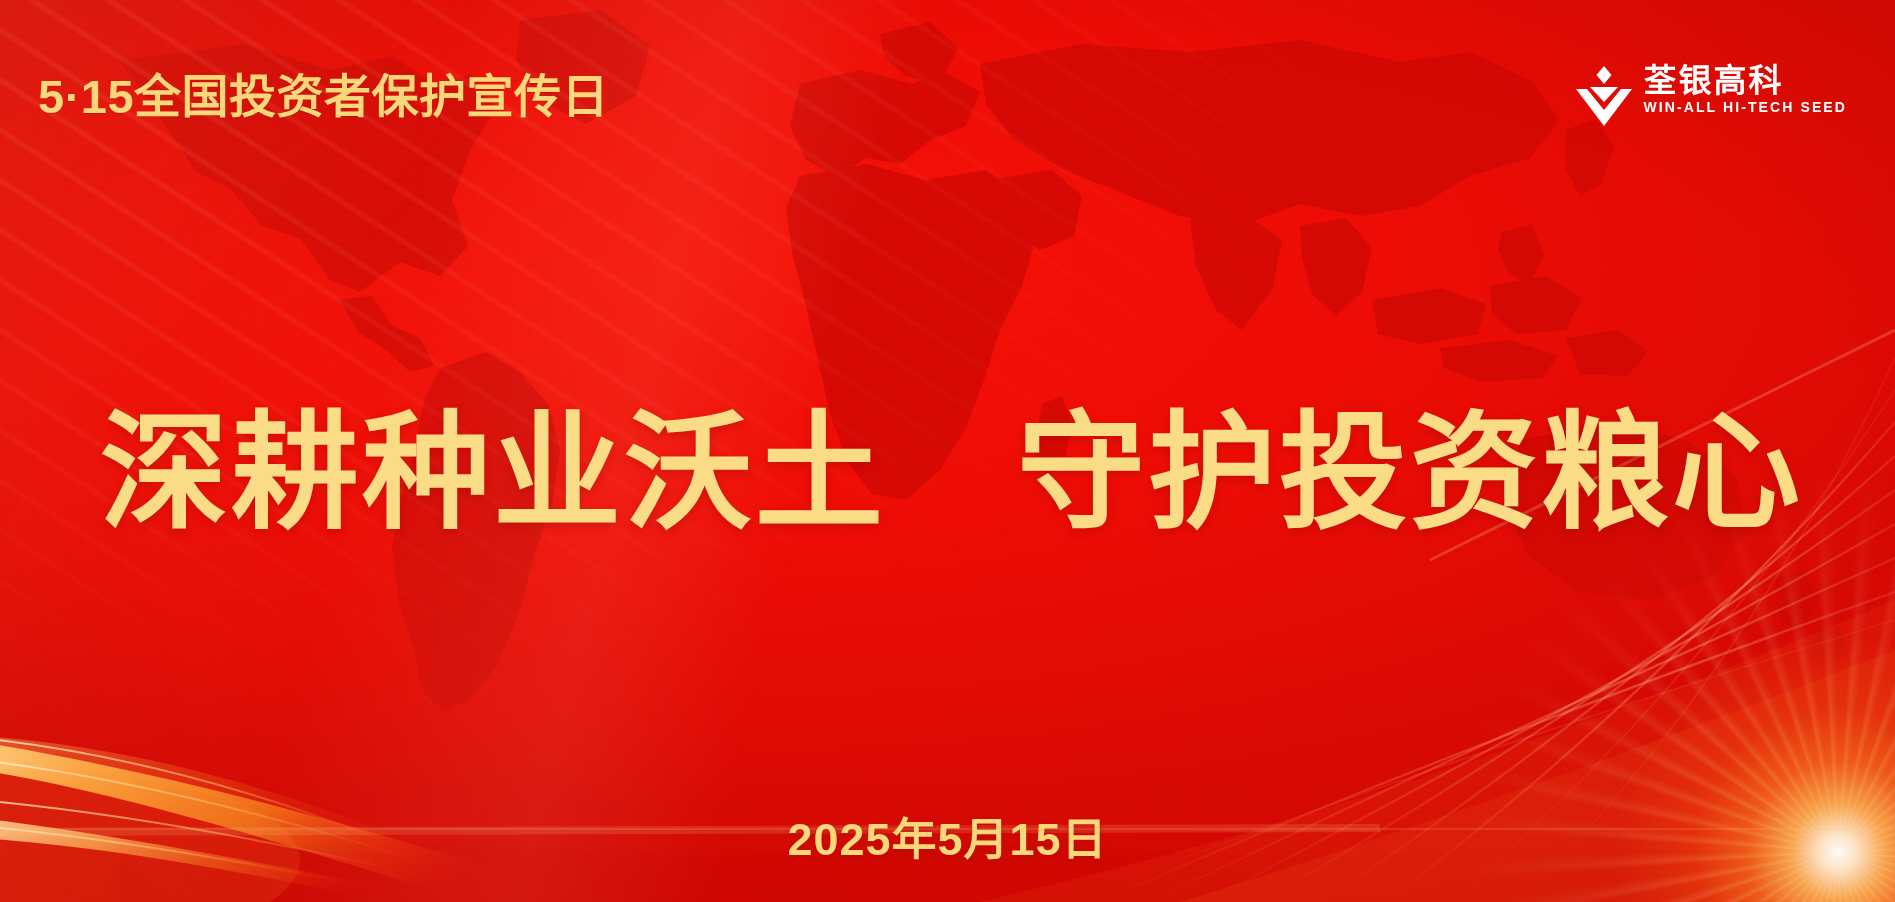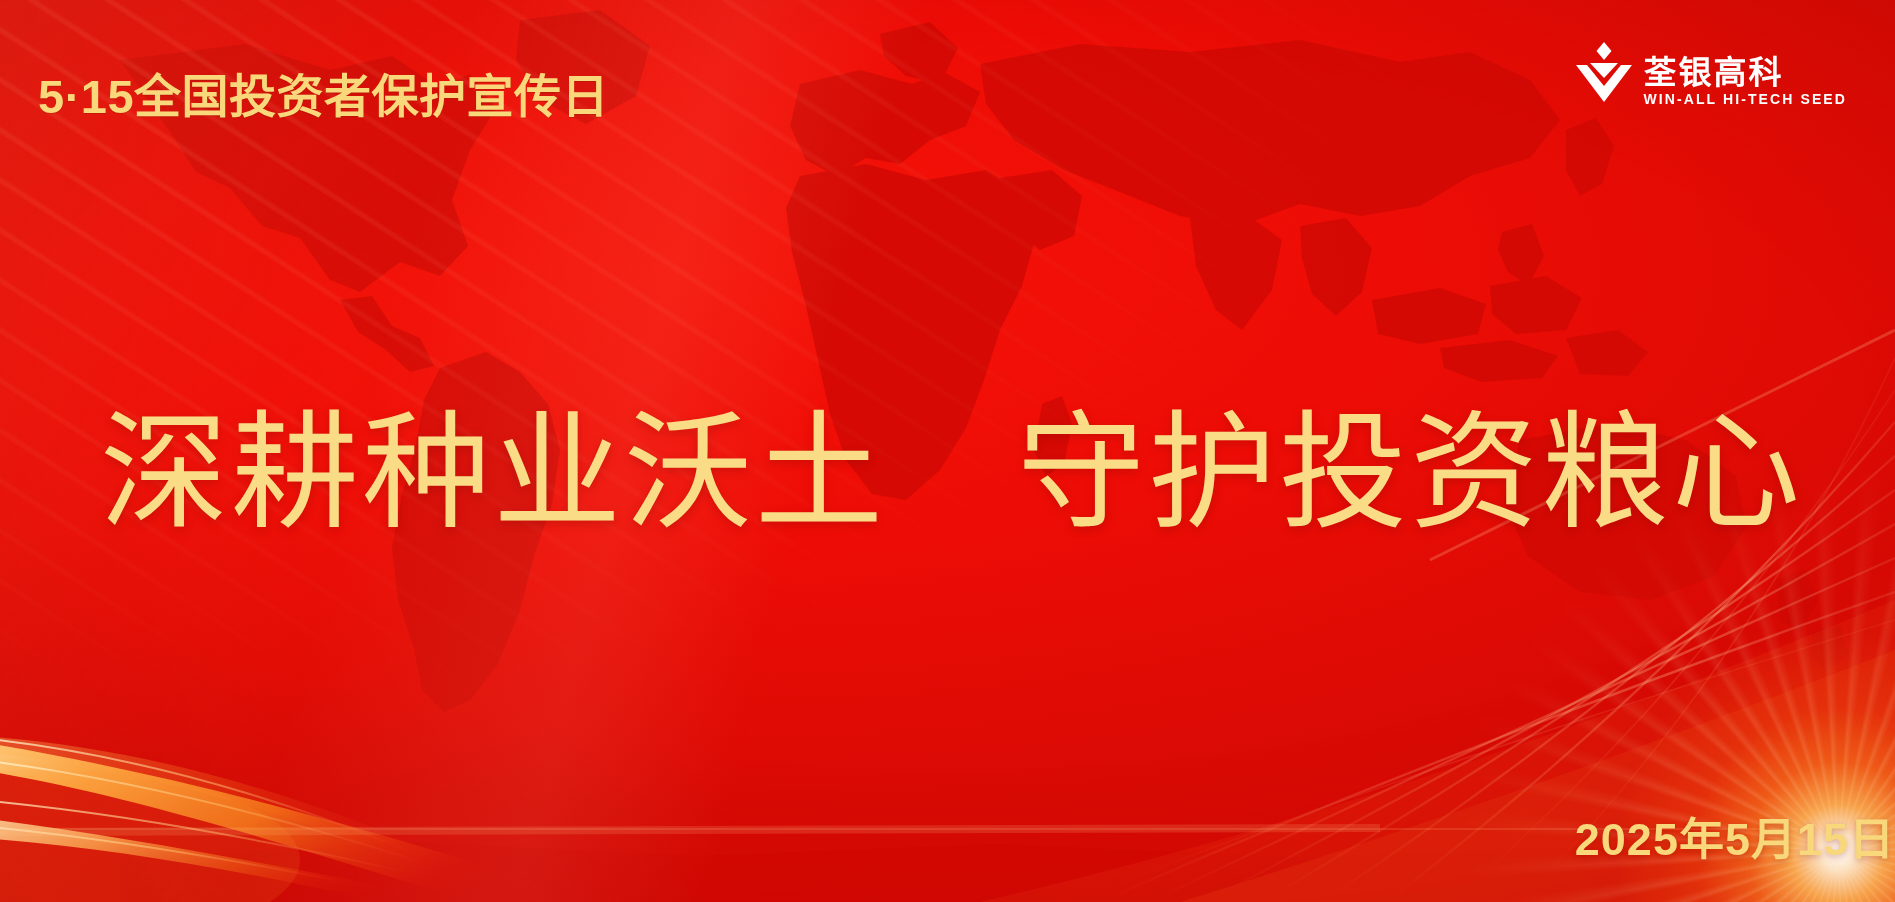--- a/index.html
+++ b/index.html
@@ -124,23 +124,23 @@
     letter-spacing: 0.5px;
     color: #f8d87b;
     white-space: nowrap;
     text-shadow: 0 1px 0 rgba(150,20,0,0.35);
   }
 
   
   #logo {
     position: absolute;
     right: 48px;
-    top: 40px;
+    top: 64px;
     display: flex;
-    align-items: flex-end;
+    align-items: flex-start;
     gap: 8px;
   }
   #logo-mark { width: 62px; height: 66px; flex: none; display: block; }
   #logo-text { display: flex; flex-direction: column; gap: 3px; }
   #logo-cn {
     font-size: 33px;
     font-weight: 700;
     color: #ffffff;
     letter-spacing: 2px;
     line-height: 1;
@@ -155,35 +155,35 @@
   }
 
   
   #headline {
     position: absolute;
     left: 8px;
     right: 0;
     top: 404px;
     text-align: center;
     font-size: 128px;
-    font-weight: 400;
+    font-weight: 700;
     line-height: 1.08;
     color: #f9dc85;
     letter-spacing: 3px;
     white-space: nowrap;
     text-shadow: 0 3px 10px rgba(130,10,0,0.30);
   }
 
   
   #date {
     position: absolute;
     left: 0;
     right: 0;
     top: 803px;
-    text-align: right;
+    text-align: center;
     font-size: 45px;
     font-weight: 700;
     color: #f8d87b;
     letter-spacing: 1px;
     white-space: nowrap;
     text-shadow: 0 2px 6px rgba(130,10,0,0.30);
   }
 </style>
 </head>
 <body>

